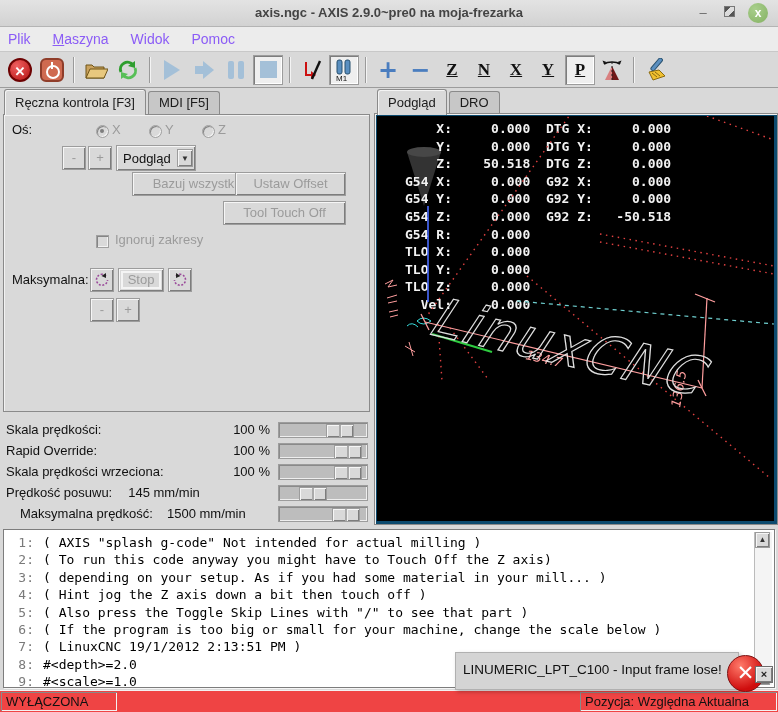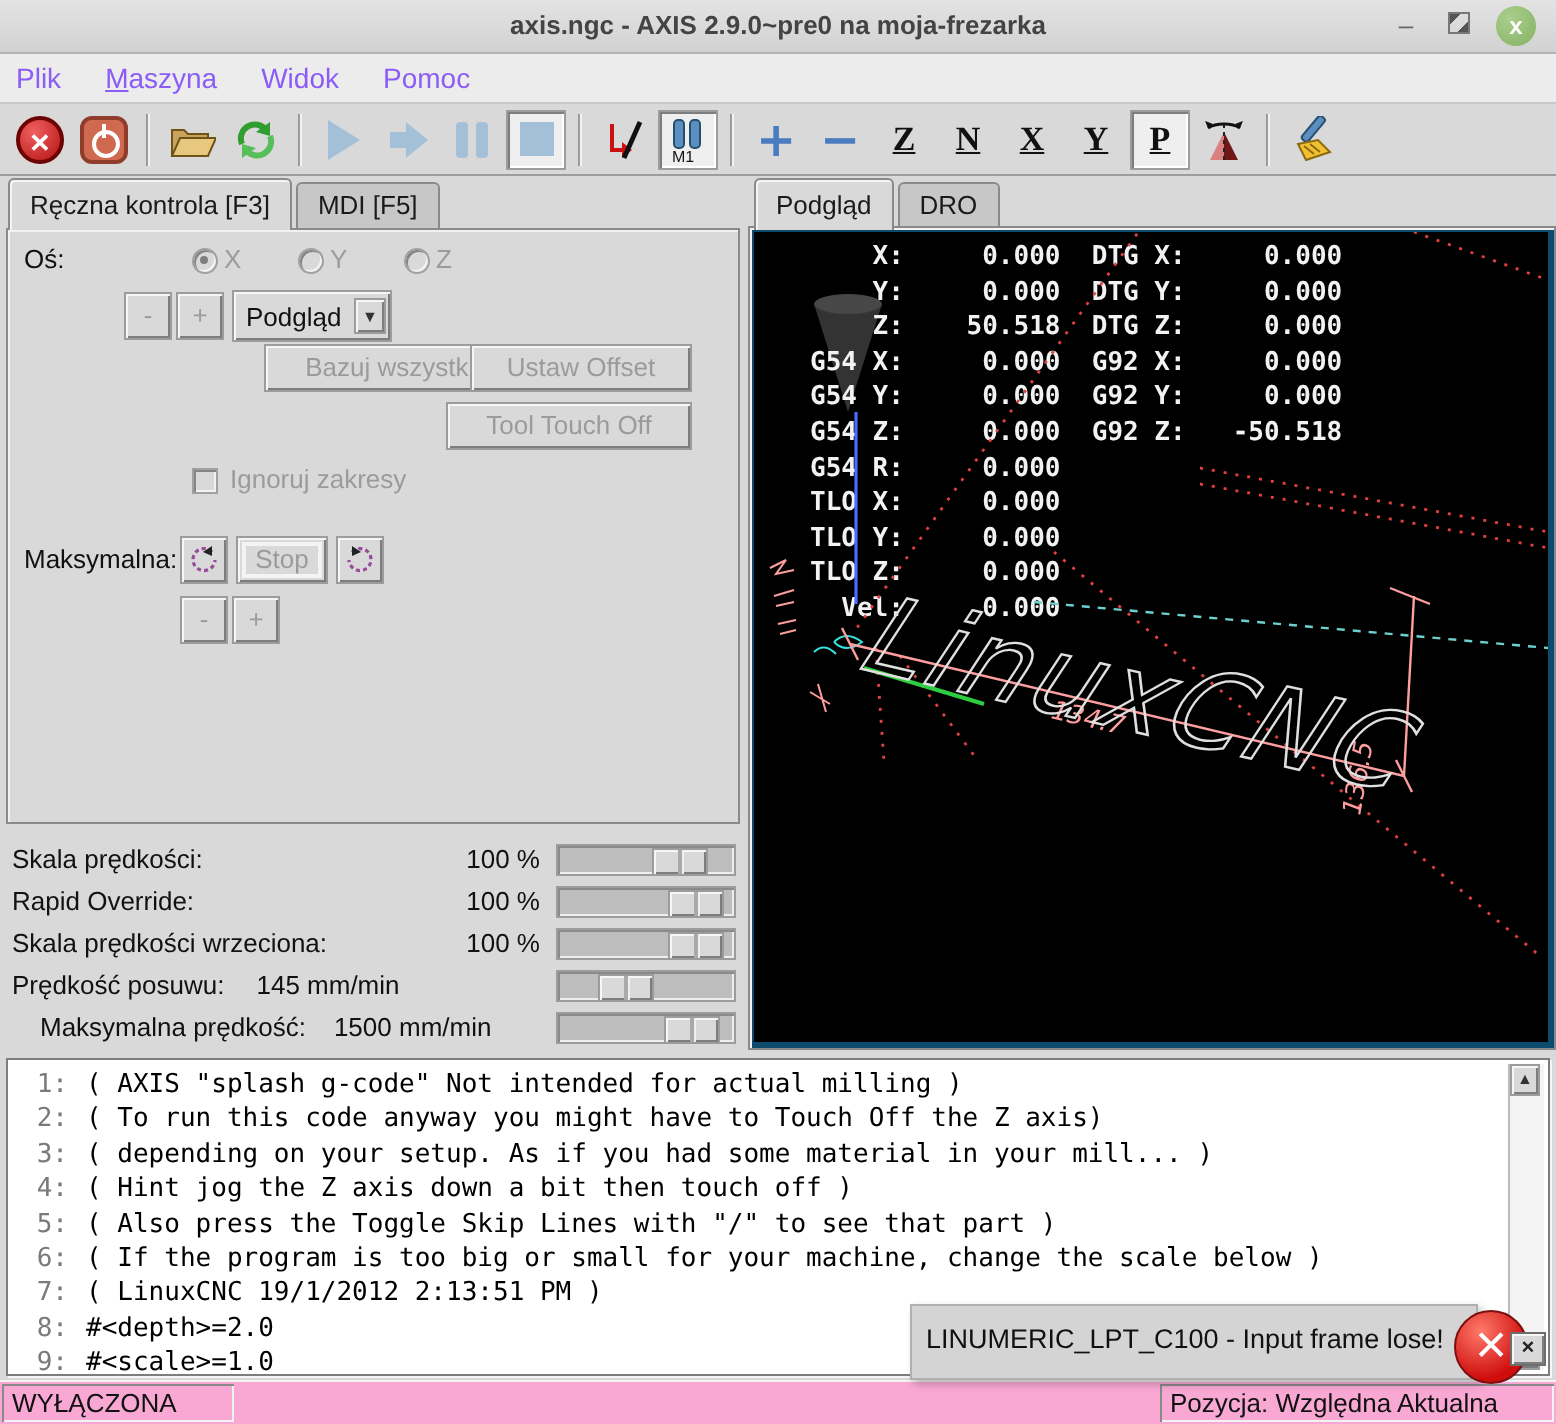--- a/index.html
+++ b/index.html
@@ -83,21 +83,21 @@
   .sb-arrow{width:15px;height:16px;background:#d9d9d9;box-shadow:inset 1px 1px 0 #f6f6f6, inset -1px -1px 0 #7d7d7d;border:1px solid #9c9c9c;box-sizing:border-box;text-align:center;font-size:8px;color:#333;line-height:14px;}
   #sb-down{position:absolute;bottom:0;}
 
   
   #notification{position:absolute;left:455px;top:652px;width:282px;height:36px;background:#d4d4d4;border:1px solid #b0b0b0;box-shadow:2px 2px 4px rgba(0,0,0,.25);z-index:10;}
   #notif-text{position:absolute;left:7px;top:9px;font-size:13.5px;color:#111;white-space:nowrap;}
   #notif-icon{position:absolute;left:727px;top:655px;width:37px;height:37px;border-radius:50%;background:radial-gradient(circle at 35% 28%,#ff7a6a,#cf0d0d 70%);border:1px solid #7c1010;box-sizing:border-box;z-index:11;color:#fff;font-weight:bold;font-size:21px;text-align:center;line-height:35px;font-family:"DejaVu Sans",sans-serif;}
   #notif-close{position:absolute;left:755px;top:666px;width:18px;height:17px;background:#d9d9d9;box-shadow:inset 1px 1px 0 #f6f6f6, inset -1px -1px 0 #7d7d7d;border:1px solid #6e6e6e;box-sizing:border-box;text-align:center;font-size:11px;font-weight:bold;color:#222;line-height:14px;z-index:12;}
 
   
-  #statusbar{position:absolute;left:0;top:690px;width:778px;height:22px;background:#f9a8d4;border-top:1px solid #f2f2f2;}
+  #statusbar{position:absolute;left:0;top:690px;width:778px;height:22px;background:#ef4444;border-top:1px solid #f2f2f2;}
   .status-cell{position:absolute;top:1px;height:19px;box-shadow:inset 1px 1px 0 #8a8a8a, inset -1px -1px 0 #f2f2f2;font-size:13px;color:#111;padding:2px 5px 0 5px;box-sizing:border-box;white-space:nowrap;}
 </style>
 </head>
 <body>
 
 <div id="app">
 
   <div id="titlebar">
     <div id="title-text">axis.ngc - AXIS 2.9.0~pre0 na moja-frezarka</div>
     <div class="win-btn" id="btn-min">–</div>

